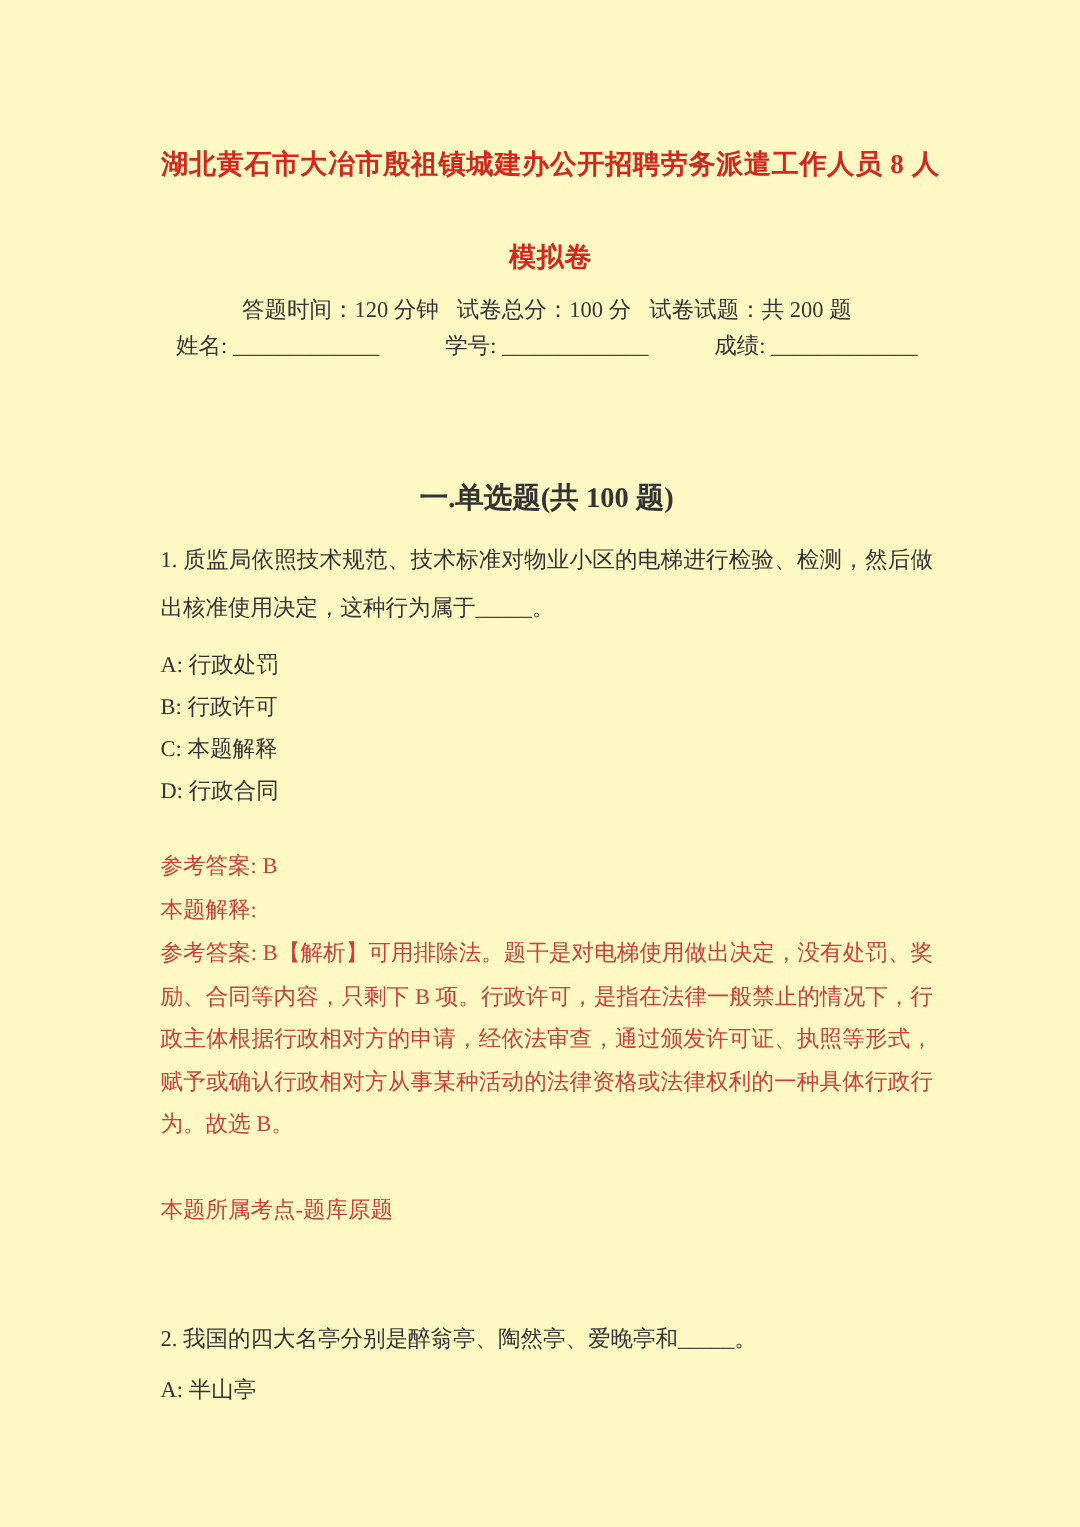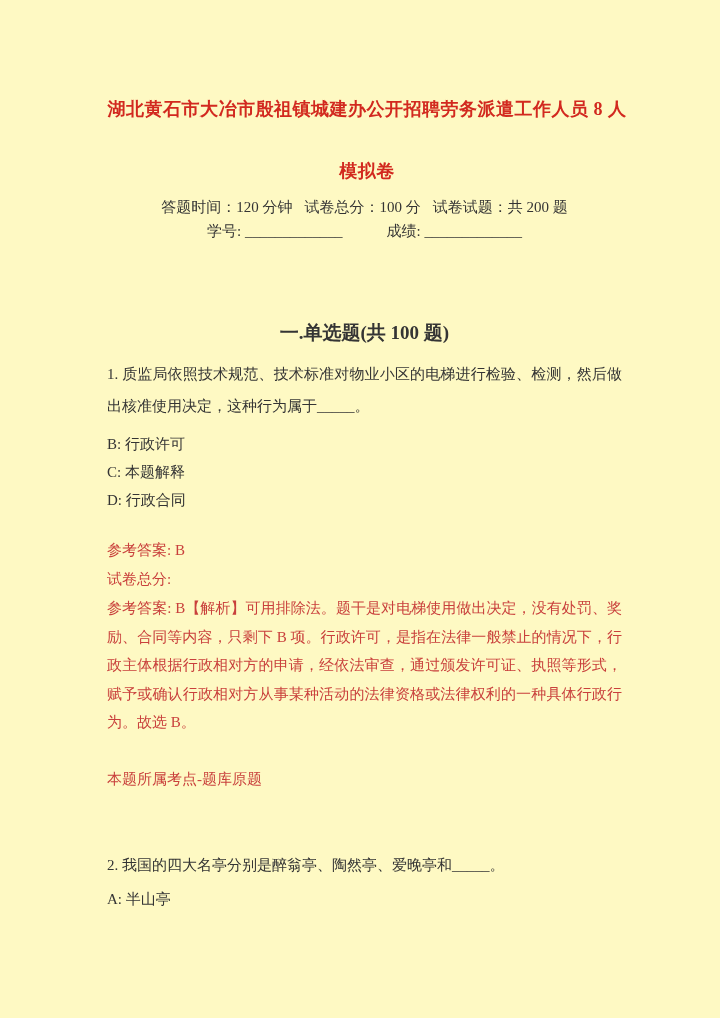--- a/index.html
+++ b/index.html
@@ -99,36 +99,38 @@
 
     <div class="doc-title">湖北黄石市大冶市殷祖镇城建办公开招聘劳务派遣工作人员 8 人模拟卷</div>
 
     <div class="meta-row-1">
       <span>答题时间：120 分钟</span>
       <span>试卷总分：100 分</span>
       <span>试卷试题：共 200 题</span>
     </div>
 
     <div class="meta-row-2">
+      <span><span>姓名:</span> <span class="blank">_____________</span></span>
       <span><span>学号:</span> <span class="blank">_____________</span></span>
       <span><span>成绩:</span> <span class="blank">_____________</span></span>
     </div>
 
     <div class="section-heading">一.单选题(共 100 题)</div>
 
     <div>
       <div class="stem">1. 质监局依照技术规范、技术标准对物业小区的电梯进行检验、检测，然后做出核准使用决定，这种行为属于_____。</div>
       <div class="options">
+        <div class="option">A: 行政处罚</div>
         <div class="option">B: 行政许可</div>
         <div class="option">C: 本题解释</div>
         <div class="option">D: 行政合同</div>
       </div>
       <div class="answer-block">
         <div class="answer-line">参考答案: B</div>
-        <div class="explain-label">试卷总分:</div>
+        <div class="explain-label">本题解释:</div>
         <div class="explanation">参考答案: B【解析】可用排除法。题干是对电梯使用做出决定，没有处罚、奖励、合同等内容，只剩下 B 项。行政许可，是指在法律一般禁止的情况下，行政主体根据行政相对方的申请，经依法审查，通过颁发许可证、执照等形式，赋予或确认行政相对方从事某种活动的法律资格或法律权利的一种具体行政行为。故选 B。</div>
       </div>
       <div class="source-note">本题所属考点-题库原题</div>
     </div>
 
     <div>
       <div class="stem q2-stem">2. 我国的四大名亭分别是醉翁亭、陶然亭、爱晚亭和_____。</div>
       <div class="options q2-options">
         <div class="option">A: 半山亭</div>
       </div>

